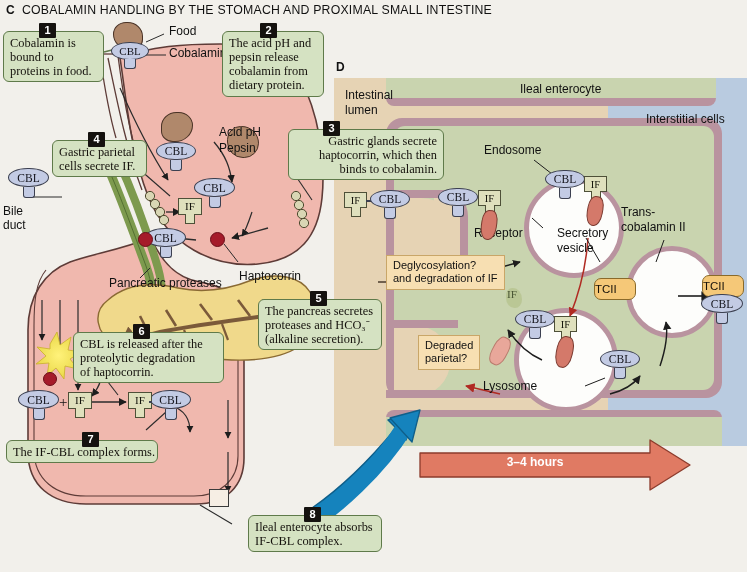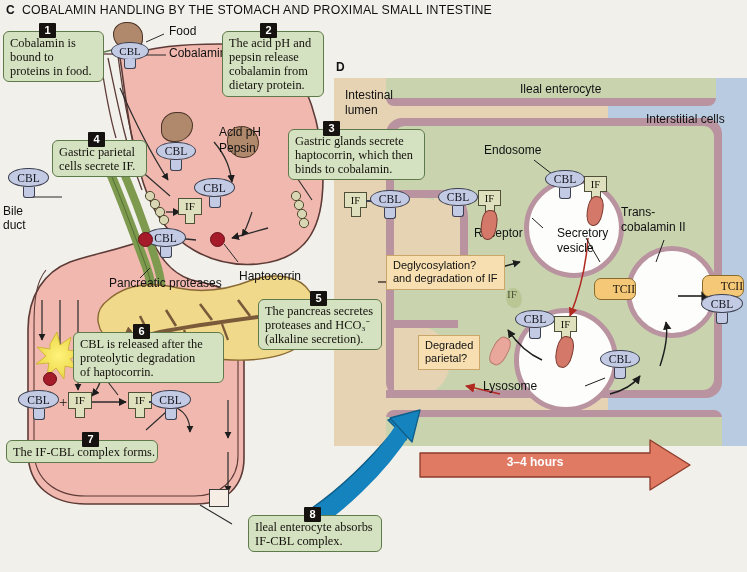--- a/index.html
+++ b/index.html
@@ -35,22 +35,22 @@
   .cbl .stem{position:absolute;left:50%;transform:translateX(-50%);
              background:#c3cbe4;border:1.4px solid #3c4050;border-top:none;
              box-sizing:border-box;border-radius:0 0 3px 3px;}
   .if{position:absolute;}
   .if .body{width:100%;height:64%;background:#dfe0bd;border:1.4px solid #4e5038;
             box-sizing:border-box;display:flex;align-items:center;justify-content:center;
             font-family:"Liberation Serif",serif;color:#14140c;}
   .if .stem{position:absolute;left:50%;transform:translateX(-50%);
             background:#dfe0bd;border:1.4px solid #4e5038;border-top:none;box-sizing:border-box;}
   .tcii{position:absolute;background:#f5c878;border:1.5px solid #8a6a2a;border-radius:7px;
-        display:flex;align-items:center;justify-content:flex-end;
-        font-family:Liberation Serif, serif;color:#17120a;}
+        display:flex;align-items:center;justify-content:flex-start;
+        font-family:Liberation Sans, sans-serif;color:#17120a;}
   .haptoc{position:absolute;border-radius:50%;background:#a51b2a;border:1px solid #6a0d18;}
   .food{background:#b0886b;border:1.4px solid #4a3326;}
   
   #panelD{position:absolute;overflow:hidden;background:#e6d3b4;border:0;}
   .memb{position:absolute;background:#b9939f;}
   .cellbg{position:absolute;background:#c9d4af;}
   .interst{position:absolute;background:#b9cbe0;}
   .vesicle{position:absolute;border-radius:50%;background:#fdfdfb;
            border:5px solid #b9939f;box-sizing:border-box;}
   .receptor{position:absolute;background:#d4796a;border:1.2px solid #7a3a30;border-radius:40% 40% 45% 45%;}
@@ -290,21 +290,21 @@
     <div class="callout" style="width:102px;">
       <span class="ln">The acid pH and</span>
       <span class="ln">pepsin release</span>
       <span class="ln">cobalamin from</span>
       <span class="ln">dietary protein.</span>
     </div>
   </div>
 
   <div class="abs" style="left:288px;top:129px;">
     <div class="numtag" style="left:35px;top:-8px;">3</div>
-    <div class="callout" style="width:137px;">
+    <div class="callout" style="width:156px;text-align:right;">
       <span class="ln">Gastric glands secrete</span>
       <span class="ln">haptocorrin, which then</span>
       <span class="ln">binds to cobalamin.</span>
     </div>
   </div>
 
   <div class="abs" style="left:52px;top:140px;">
     <div class="numtag" style="left:36px;top:-8px;">4</div>
     <div class="callout" style="width:95px;">
       <span class="ln">Gastric parietal</span>

